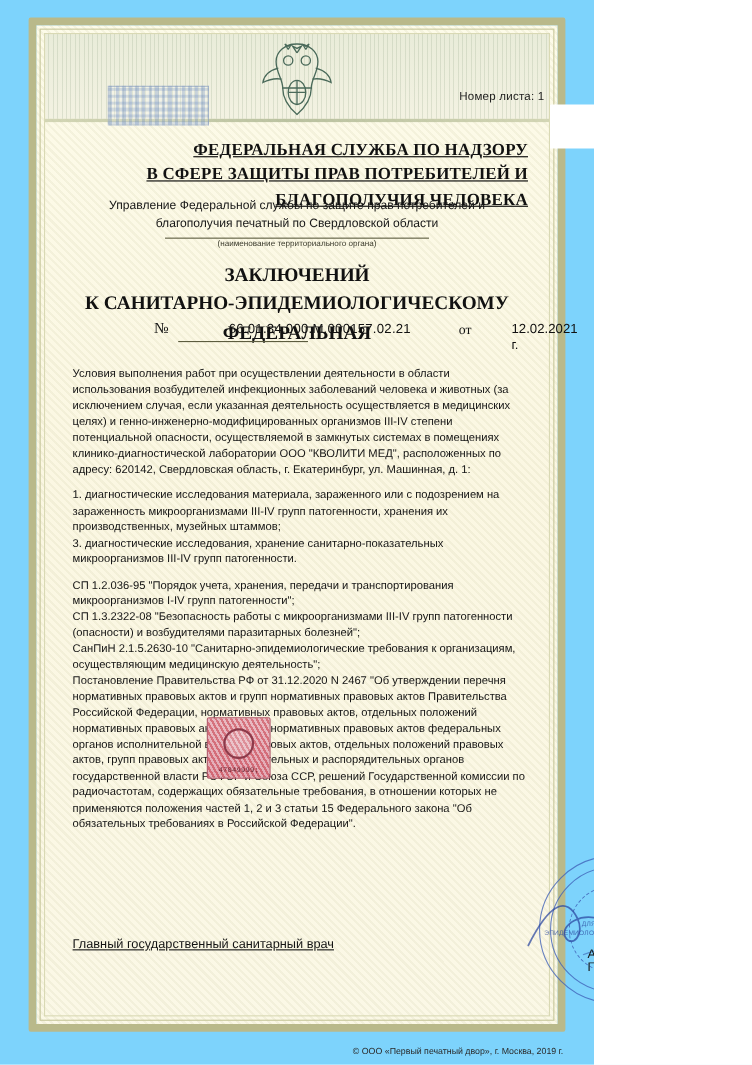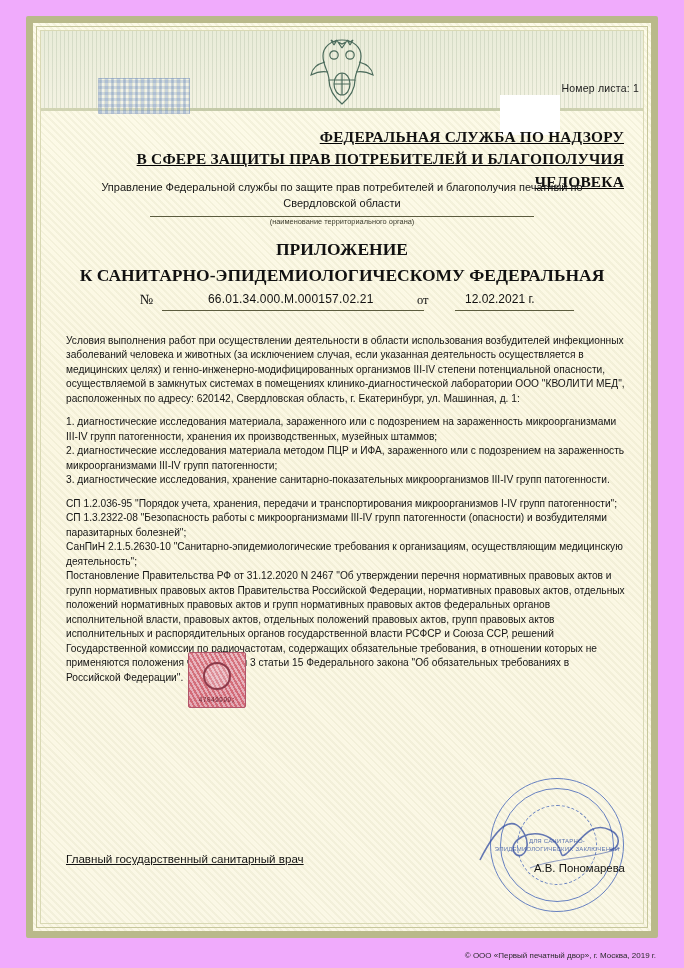--- a/index.html
+++ b/index.html
@@ -5,23 +5,23 @@
   html, body {
     margin: 0;
     padding: 0;
     background: #ffffff;
   }
   body {
     font-family: "Liberation Sans", sans-serif;
   }
   .page {
     position: relative;
-    width: 684px;
+    width: 540px;
     height: 968px;
-    background: #f0abfc;
+    background: #7dd3fc;
     overflow: hidden;
   }
   
   .frame-outer {
     position: absolute;
     left: 26px;
     top: 16px;
     right: 26px;
     bottom: 30px;
     border: 7px solid #b9b98a;
@@ -376,37 +376,36 @@
   <div class="header">
     <div class="l1">ФЕДЕРАЛЬНАЯ СЛУЖБА ПО НАДЗОРУ</div>
     <div class="l2">В СФЕРЕ ЗАЩИТЫ ПРАВ ПОТРЕБИТЕЛЕЙ И БЛАГОПОЛУЧИЯ ЧЕЛОВЕКА</div>
   </div>
 
   <div class="org-line">Управление Федеральной службы по защите прав потребителей и благополучия печатный по Свердловской области</div>
   <div class="org-underline"></div>
   <div class="org-caption">(наименование территориального органа)</div>
 
   <div class="title">
-    <div>ПРИЛОЖЕНИЕ</div>
+    <div>ЗАКЛЮЧЕНИЙ</div>
     <div>К САНИТАРНО-ЭПИДЕМИОЛОГИЧЕСКОМУ ФЕДЕРАЛЬНАЯ</div>
   </div>
 
   <div class="numrow">
     <span class="nsym">№</span>
     <span class="nval">66.01.34.000.М.000157.02.21</span>
     <span class="otlabel">от</span>
     <span class="dval">12.02.2021 г.</span>
     <span class="u1"></span>
     <span class="u2"></span>
   </div>
 
   <div class="body">
     <p>Условия выполнения работ при осуществлении деятельности в области использования возбудителей инфекционных заболеваний человека и животных (за исключением случая, если указанная деятельность осуществляется в медицинских целях) и генно-инженерно-модифицированных организмов III-IV степени потенциальной опасности, осуществляемой в замкнутых системах в помещениях клинико-диагностической лаборатории ООО "КВОЛИТИ МЕД", расположенных по адресу: 620142, Свердловская область, г. Екатеринбург, ул. Машинная, д. 1:</p>
     <p class="tight">1. диагностические исследования материала, зараженного или с подозрением на зараженность микроорганизмами III-IV групп патогенности, хранения их производственных, музейных штаммов;</p>
-    <p class="tight">2. диагностические исследования материала методом ПЦР и ИФА, зараженного или с подозрением на зараженность микроорганизмами III-IV групп патогенности;</p>
     <p>3. диагностические исследования, хранение санитарно-показательных микроорганизмов III-IV групп патогенности.</p>
     <p class="tight">СП 1.2.036-95 "Порядок учета, хранения, передачи и транспортирования микроорганизмов I-IV групп патогенности";</p>
     <p class="tight">СП 1.3.2322-08 "Безопасность работы с микроорганизмами III-IV групп патогенности (опасности) и возбудителями паразитарных болезней";</p>
     <p class="tight">СанПиН 2.1.5.2630-10 "Санитарно-эпидемиологические требования к организациям, осуществляющим медицинскую деятельность";</p>
     <p class="tight">Постановление Правительства РФ от 31.12.2020 N 2467 "Об утверждении перечня нормативных правовых актов и групп нормативных правовых актов Правительства Российской Федерации, нормативных правовых актов, отдельных положений нормативных правовых актов и групп нормативных правовых актов федеральных органов исполнительной власти, правовых актов, отдельных положений правовых актов, групп правовых актов исполнительных и распорядительных органов государственной власти РСФСР и Союза ССР, решений Государственной комиссии по радиочастотам, содержащих обязательные требования, в отношении которых не применяются положения частей 1, 2 и 3 статьи 15 Федерального закона "Об обязательных требованиях в Российской Федерации".</p>
   </div>
 
   <div class="stamp-holo">
     <div class="inner-circle"></div>
     <div class="code">47049999;</div>

